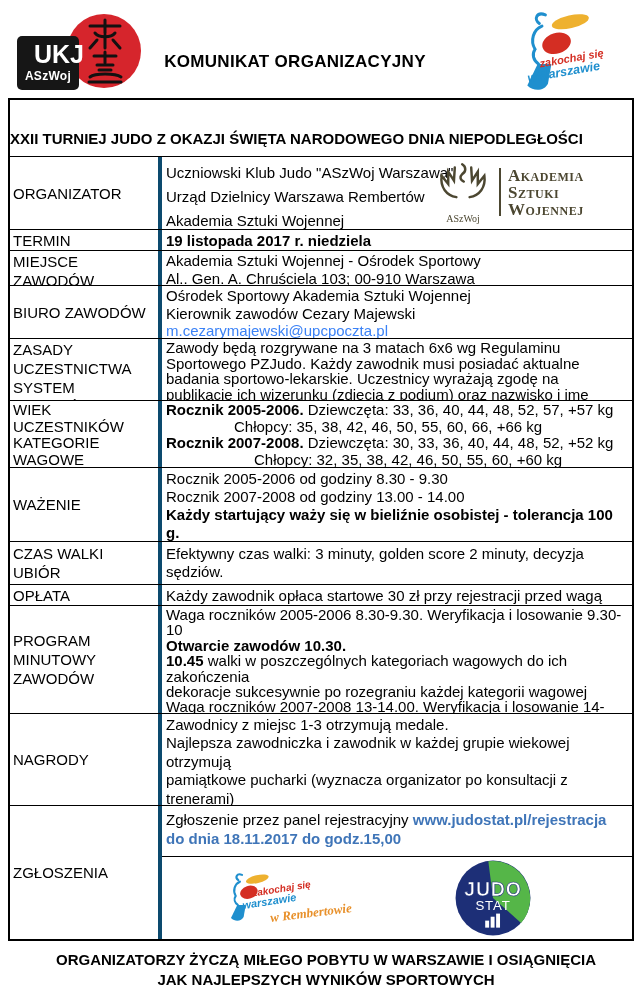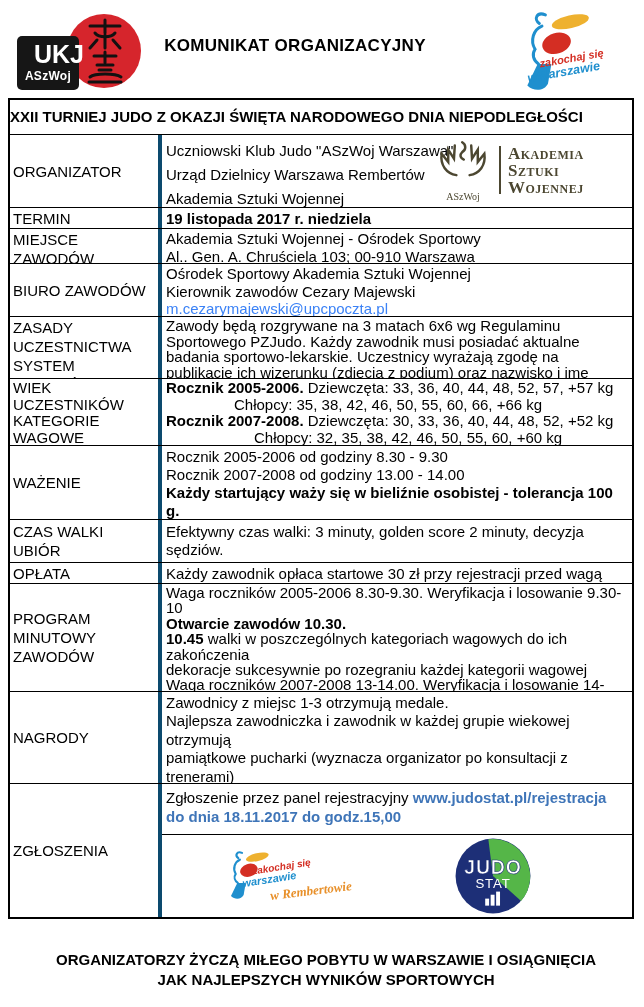--- a/index.html
+++ b/index.html
@@ -1,21 +1,21 @@
 <!DOCTYPE html>
 <html><head>
 <meta charset="utf-8">
 <style>
   html,body{margin:0;padding:0;}
   body{
     width:644px;height:1007px;position:relative;background:#fff;color:#000;
     font-family:"Liberation Sans",sans-serif;font-size:15px;overflow:hidden;
   }
   
-  .hdr-title{position:absolute;left:0;top:36px;width:590px;text-align:center;
+  .hdr-title{position:absolute;left:0;top:52px;width:590px;text-align:center;
     font-size:17px;font-weight:bold;letter-spacing:.3px;}
   .ukj-logo{position:absolute;left:17px;top:6px;width:145px;height:88px;}
   .ukj-circle{position:absolute;left:50px;top:8px;width:74px;height:74px;border-radius:50%;
     background:#d6252c;}
   .ukj-kanji{position:absolute;left:68px;top:12px;}
   .ukj-box{position:absolute;left:0;top:30px;width:62px;height:54px;background:#161616;
     border-radius:5px;color:#fff;text-align:center;}
   .ukj-abbr{font-weight:bold;font-size:25px;line-height:30px;margin-top:3px;margin-left:17px;}
   .ukj-sub{font-weight:bold;font-size:12px;line-height:14px;letter-spacing:.3px;}
   .mermaid-wrap{position:absolute;}
@@ -23,21 +23,21 @@
     position:absolute;font-style:italic;font-weight:bold;white-space:nowrap;}
   .t-red{color:#d42e23;}
   .t-blue{color:#1f8fce;}
   .t-orange{color:#e8902a;}
   .warsaw-top{left:505px;top:8px;width:120px;height:86px;}
   .warsaw-top .t-red{left:34px;top:44px;font-size:11px;transform:rotate(-10deg);}
   .warsaw-top .t-blue{left:22px;top:57px;font-size:12.5px;transform:rotate(-10deg);}
   
   .doc-table{position:absolute;left:8px;top:98px;width:626px;border:2px solid #000;box-sizing:border-box;}
   .row{display:flex;border-top:1px solid #000;overflow:hidden;box-sizing:border-box;}
-  .row:first-child{border-top:none;}
+  .row:first-child{border-top:none;margin-top:22px;}
   .title-row{height:34px;line-height:33px;text-align:center;font-weight:bold;overflow:hidden;}
   .label{flex:0 0 152px;width:152px;border-right:4px solid #0c4a6e;box-sizing:border-box;
     padding:1px 3px;line-height:19px;display:flex;flex-direction:column;}
   .label.v-center{justify-content:center;}
   .content{flex:1;box-sizing:border-box;padding:2px 4px;line-height:18px;position:relative;overflow:hidden;}
   .b{font-weight:bold;}
   .email{color:#3b82f6;text-decoration:none;}
   .reglink{color:#3f75b8;font-weight:bold;text-decoration:none;}
   .r-org{height:73px;}   .r-org .content{line-height:24px;padding-top:4px;}
   .r-termin{height:21px;}.r-termin .content{font-weight:bold;line-height:17px;}

